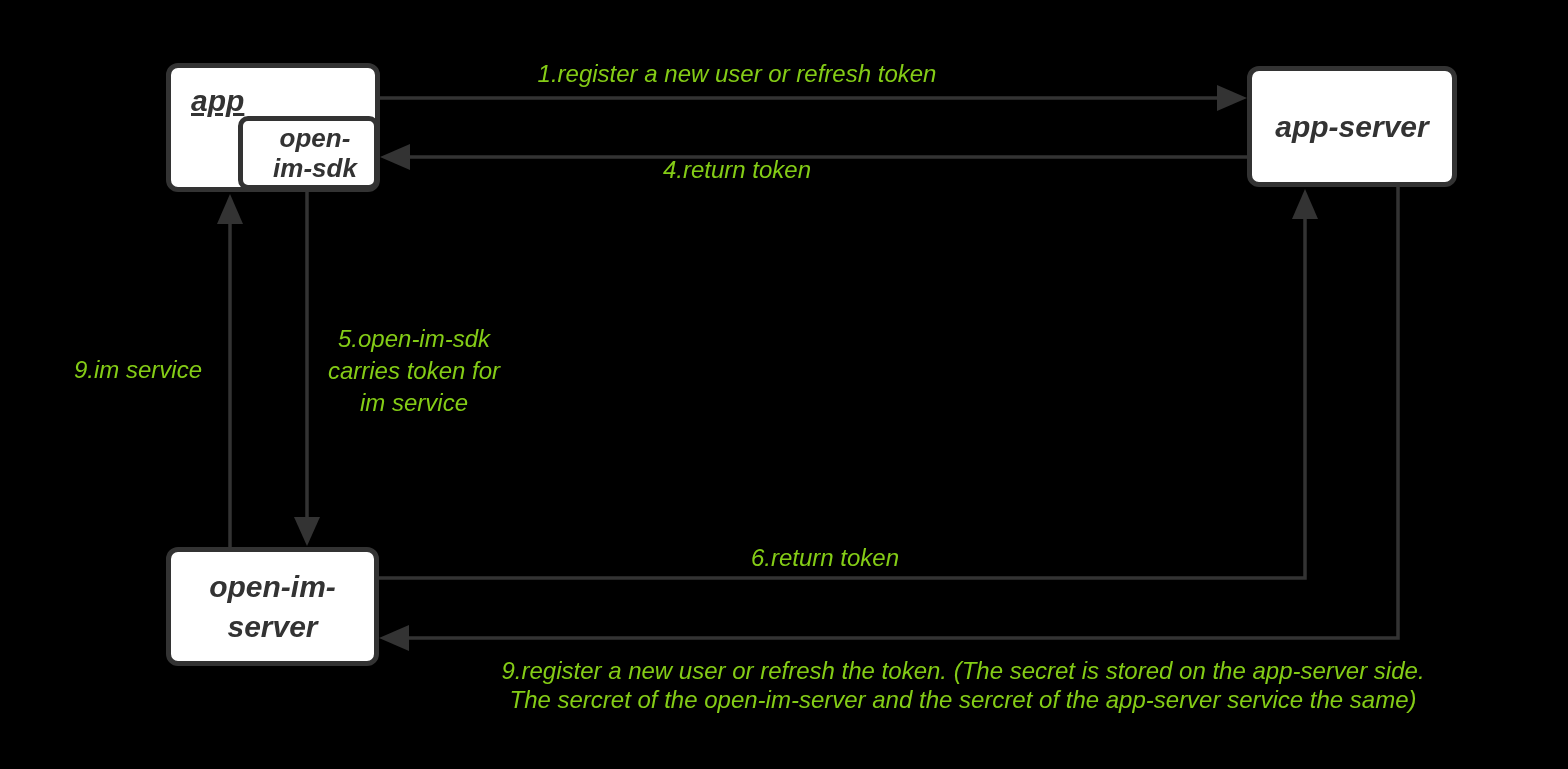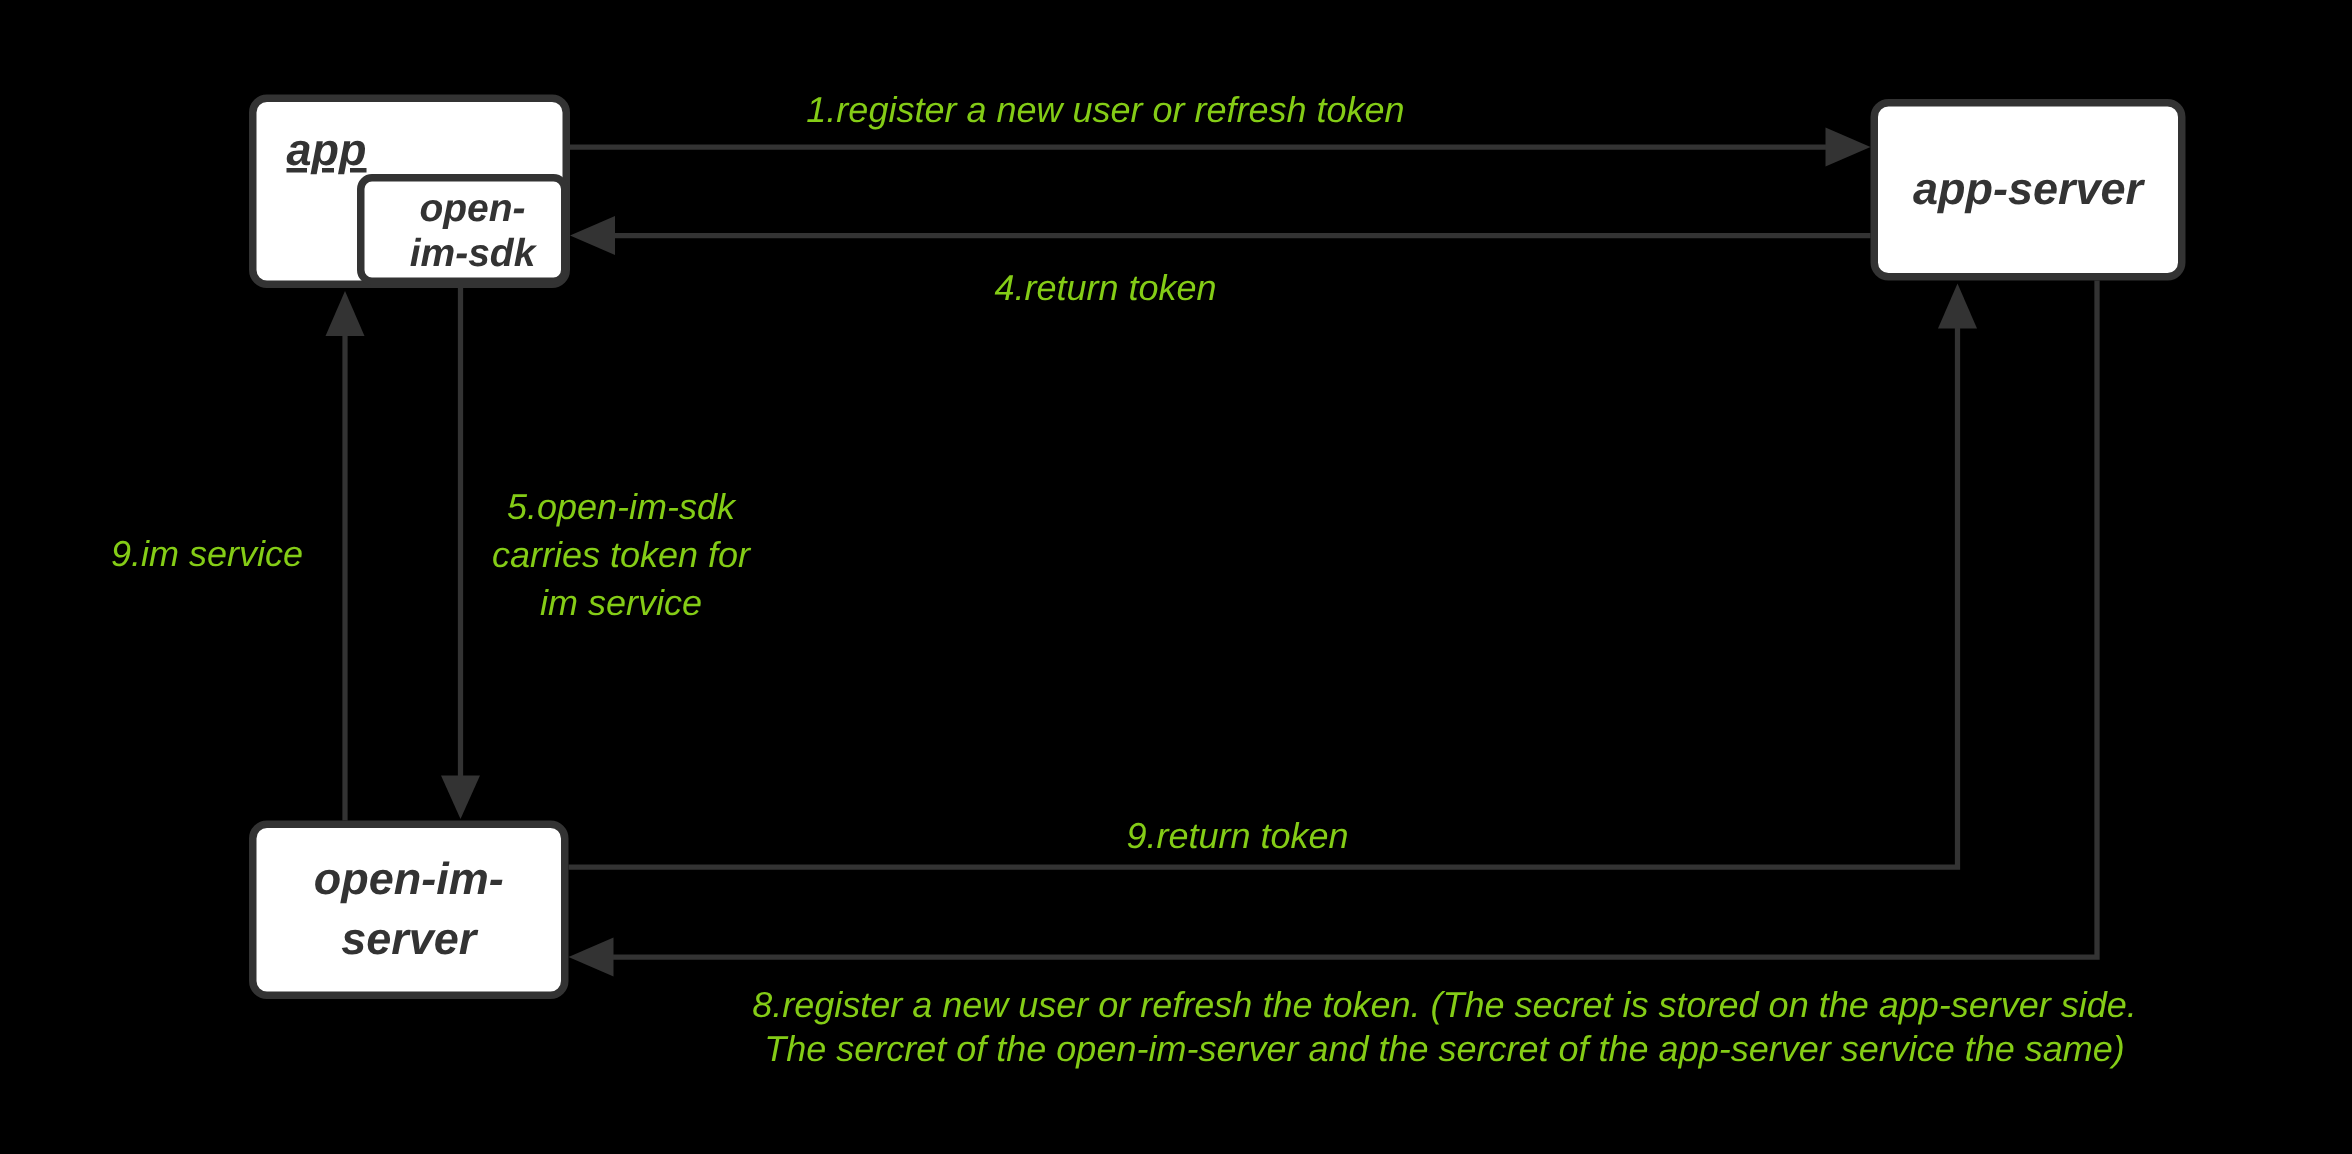--- a/index.html
+++ b/index.html
@@ -85,21 +85,21 @@
   }
   .flabel {
     position: absolute;
     color: #84cc16;
     font-style: italic;
     font-size: 24px;
     text-align: center;
     line-height: 29px;
   }
   .label-1 { left: 447px; top: 59px;  width: 580px; }
-  .label-4 { left: 587px; top: 178px; width: 300px; }
+  .label-4 { left: 587px; top: 155px; width: 300px; }
   .label-5 { left: 309px; top: 323px; width: 210px; line-height: 32px; }
   .label-6 { left: 28px;  top: 355px; width: 220px; }
   .label-3 { left: 675px; top: 543px; width: 300px; }
   .label-2 { left: 397px; top: 656px; width: 1132px; line-height: 29px; }
   .flabel .line { display: block; }
   .node .line { display: block; }
 </style>
 </head>
 <body>
 
@@ -161,20 +161,20 @@
   <div class="flabel label-4">4.return token</div>
 
   <div class="flabel label-5">
     <span class="line">5.open-im-sdk</span>
     <span class="line">carries token for</span>
     <span class="line">im service</span>
   </div>
 
   <div class="flabel label-6">9.im service</div>
 
-  <div class="flabel label-3">9.return token</div>
+  <div class="flabel label-3">6.return token</div>
 
   <div class="flabel label-2">
-    <span class="line">8.register a new user or refresh the token. (The secret is stored on the app-server side.</span>
+    <span class="line">9.register a new user or refresh the token. (The secret is stored on the app-server side.</span>
     <span class="line">The sercret of the open-im-server and the sercret of the app-server service the same)</span>
   </div>
 
 </div>
 
 </body></html>

